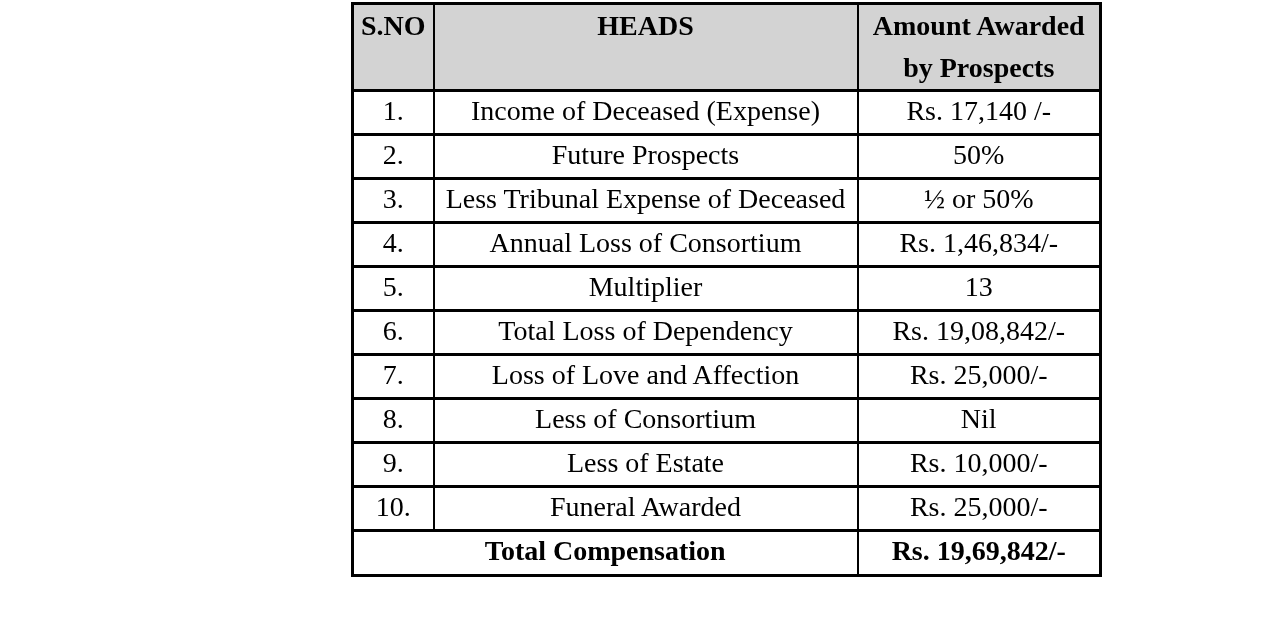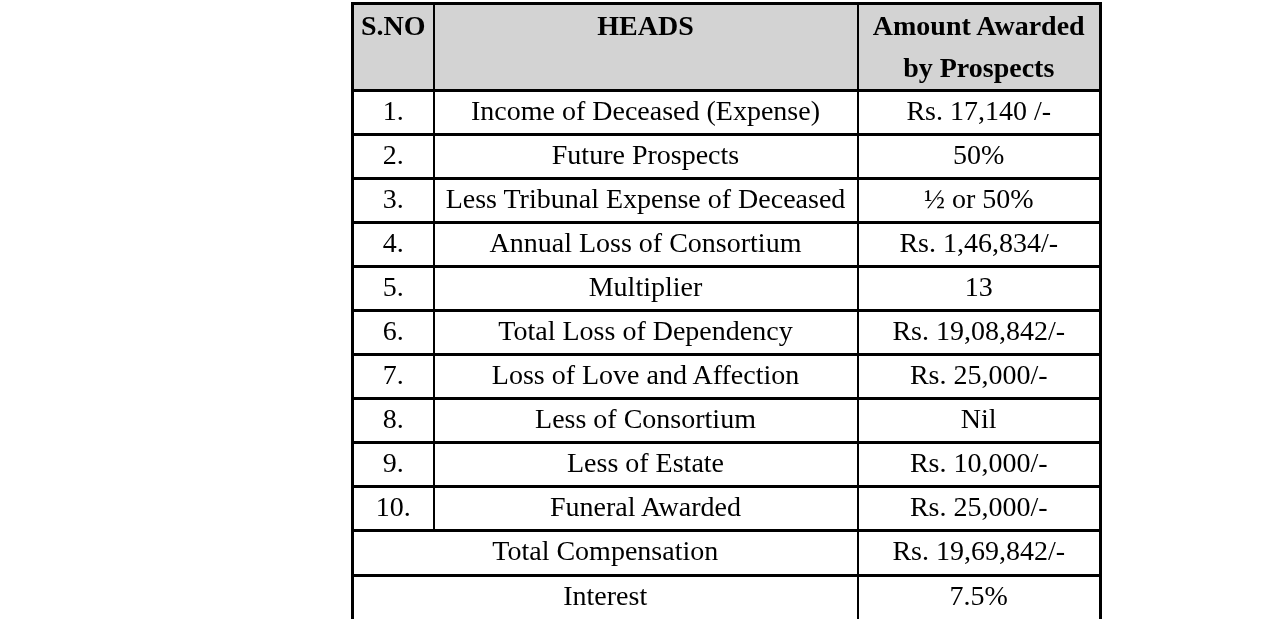--- a/index.html
+++ b/index.html
@@ -45,21 +45,21 @@
     padding: 0;
   }
   .comp-table tbody td {
     height: 44px;
     padding-top: 5px;
     line-height: 28px;
     font-weight: normal;
   }
   .comp-table tr.summary-row td {
     height: 45px;
-    font-weight: normal;
+    font-weight: bold;
   }
 </style>
 </head>
 <body>
 
 <div>
   <table class="comp-table">
     <colgroup>
       <col class="c-sno">
       <col class="c-heads">
@@ -123,19 +123,15 @@
       </tr>
       <tr>
         <td>10.</td>
         <td>Funeral Awarded</td>
         <td>Rs. 25,000/-</td>
       </tr>
       <tr class="summary-row">
         <td colspan="2">Total Compensation</td>
         <td>Rs. 19,69,842/-</td>
       </tr>
-      <tr class="summary-row">
-        <td colspan="2">Interest</td>
-        <td>7.5%</td>
-      </tr>
     </tbody>
   </table>
 </div>
 
 </body></html>

